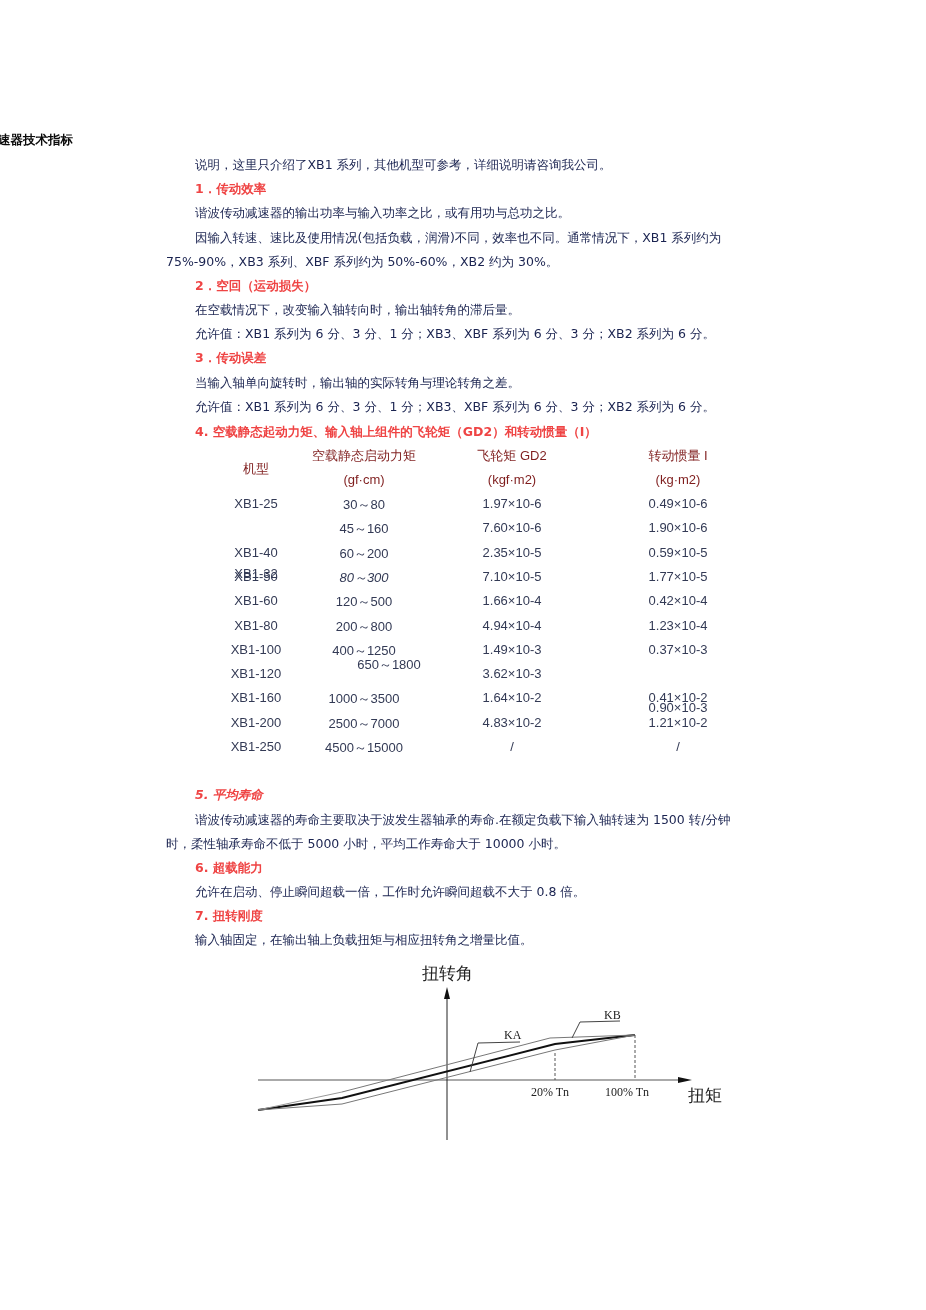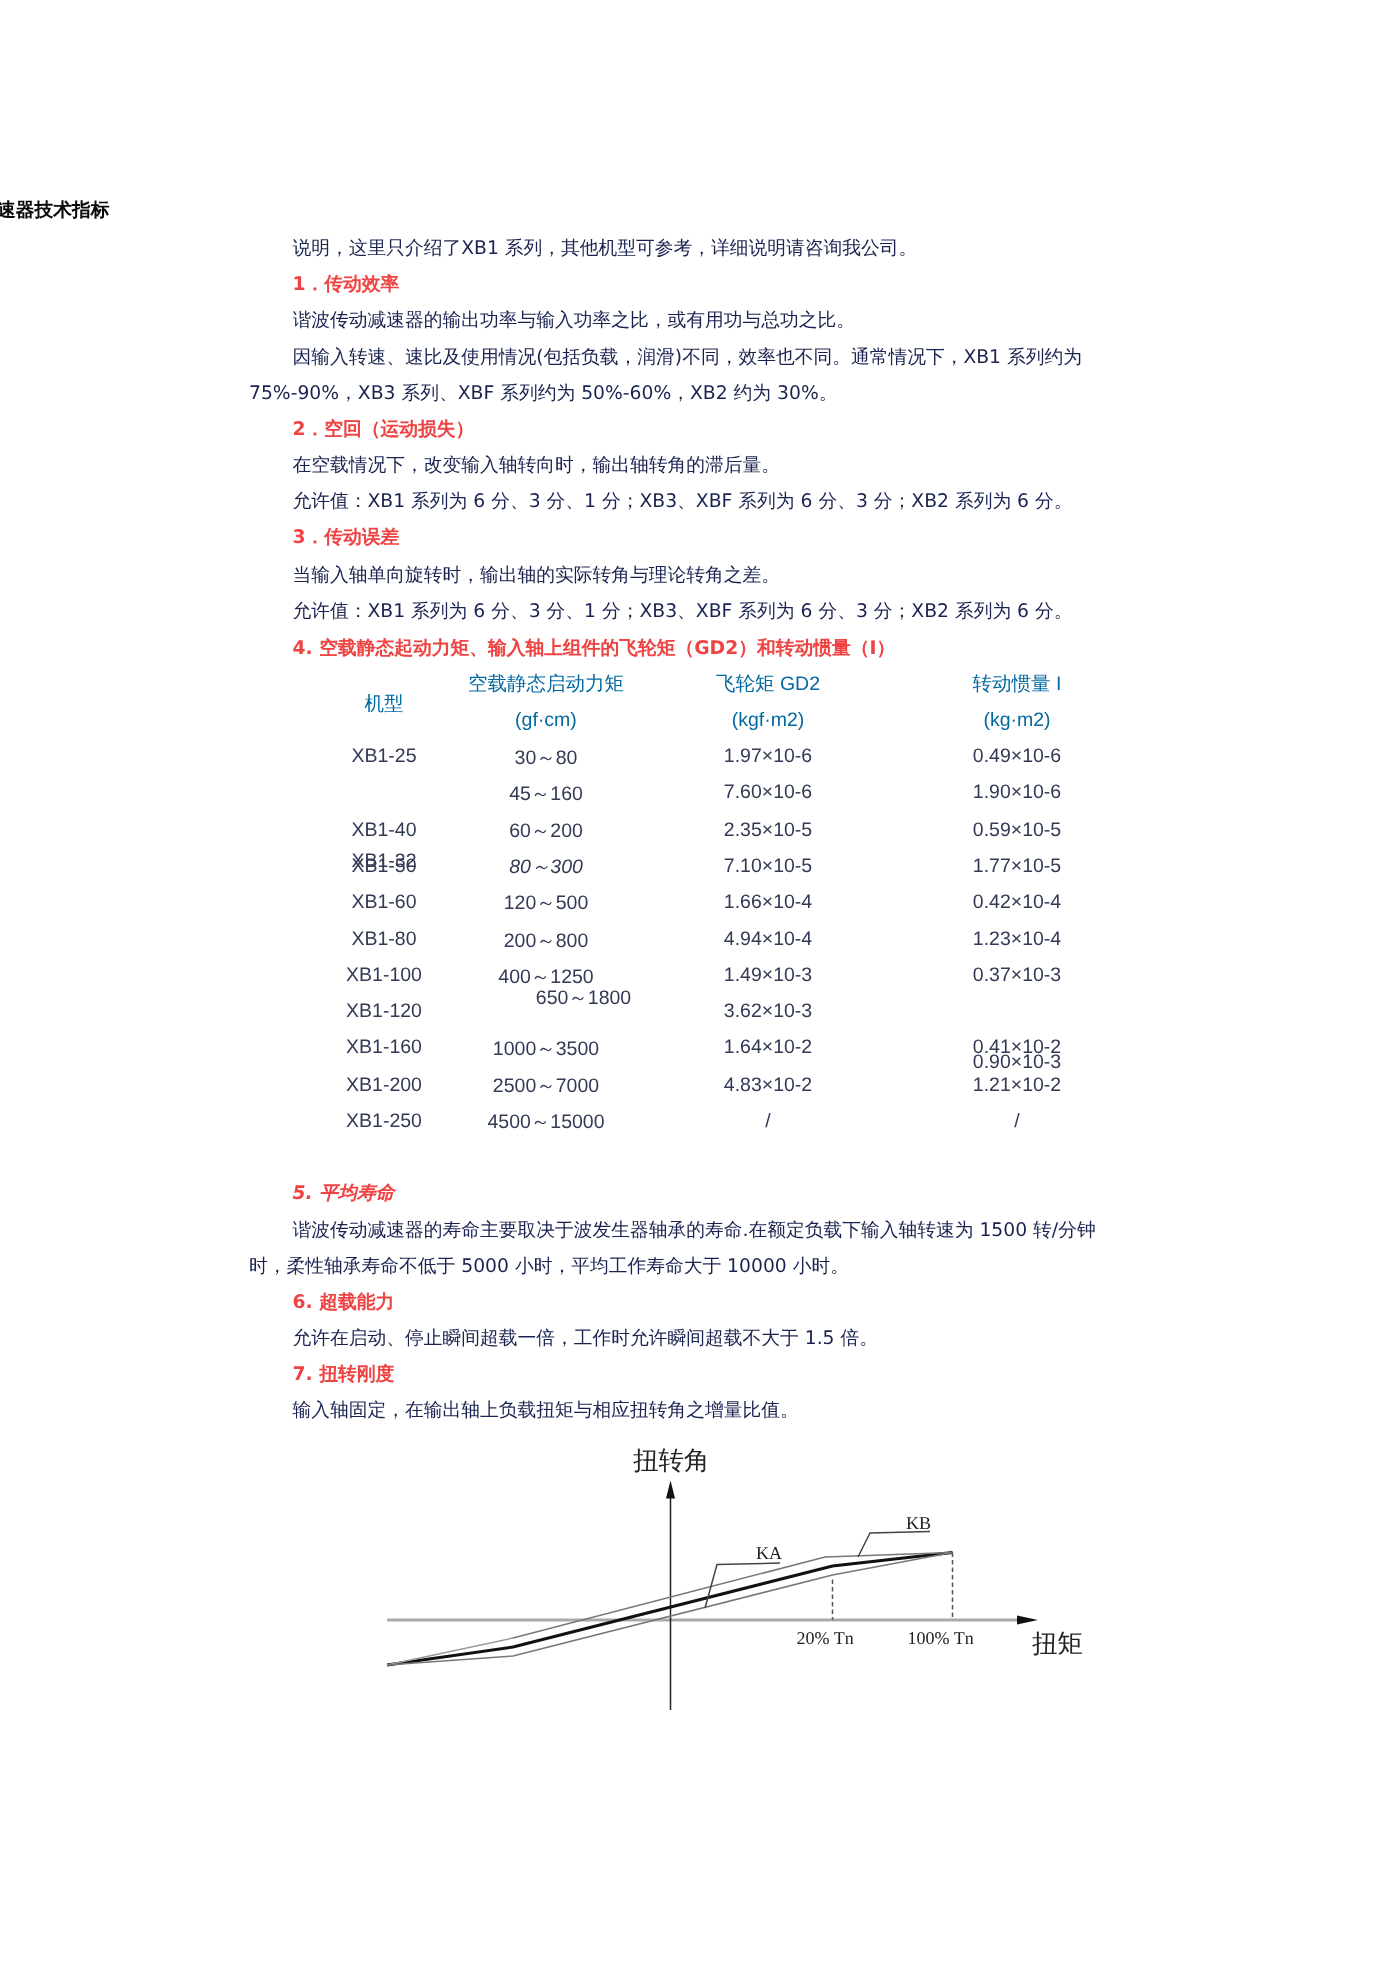--- a/index.html
+++ b/index.html
@@ -4,21 +4,21 @@
 <style>
   html, body { margin:0; padding:0; background:#ffffff; }
   body { width:926px; height:1310px; position:relative; overflow:hidden;
          font-family:"DejaVu Sans","Liberation Sans",sans-serif; color:#1f2a4d; }
   .t { position:absolute; white-space:nowrap; font-size:12.5px; line-height:16px; color:#1a2350; }
   .b { font-weight:bold; color:#ef4444; }
   .h-title { font-weight:bold; font-size:12.5px; color:#0a0a0a; }
   .tbl { position:absolute; left:200px; top:444px; width:540px; }
   .tbl .cell { position:absolute; white-space:nowrap; font-family:"Liberation Sans",sans-serif;
                font-size:13px; color:#333a55; text-align:center; transform:translateX(-50%); }
-  .tbl .hdr { color:#0369a1; }
+  .tbl .hdr { color:#7f1d1d; }
   svg text { font-family:"Liberation Serif","DejaVu Serif",serif; }
 </style>
 </head>
 <body>
 
 <div class="t h-title" style="left:-2px;top:132px;">速器技术指标</div>
 
 <div class="t" style="left:195px;top:157px;">说明，这里只介绍了XB1 系列，其他机型可参考，详细说明请咨询我公司。</div>
 
 <div class="t b" style="left:195px;top:181px;">1．传动效率</div>
@@ -90,21 +90,21 @@
       <div class="cell" style="left: 312px; top: 295px;">/</div>
       <div class="cell" style="left: 478px; top: 295px;">/</div>
     </div>
 </div>
 
 <div class="t b" style="left:195px;top:787px;font-style:italic;">5. 平均寿命</div>
 <div class="t" style="left:195px;top:812px;">谐波传动减速器的寿命主要取决于波发生器轴承的寿命.在额定负载下输入轴转速为 1500 转/分钟</div>
 <div class="t" style="left:166px;top:836px;">时，柔性轴承寿命不低于 5000 小时，平均工作寿命大于 10000 小时。</div>
 
 <div class="t b" style="left:195px;top:860px;">6. 超载能力</div>
-<div class="t" style="left:195px;top:884px;">允许在启动、停止瞬间超载一倍，工作时允许瞬间超载不大于 1.5 倍。</div>
+<div class="t" style="left:195px;top:884px;">允许在启动、停止瞬间超载一倍，工作时允许瞬间超载不大于 0.8 倍。</div>
 
 <div class="t b" style="left:195px;top:908px;">7. 扭转刚度</div>
 <div class="t" style="left:195px;top:932px;">输入轴固定，在输出轴上负载扭矩与相应扭转角之增量比值。</div>
 
 <svg style="position:absolute;left:250px;top:955px;" width="480" height="195" viewBox="0 0 480 195">
 
   <line x1="8" y1="125" x2="430" y2="125" stroke="#aaaaaa" stroke-width="2"></line>
   <polygon points="428,122 442,125 428,128" fill="#111"></polygon>
 
   <line x1="197" y1="185" x2="197" y2="40" stroke="#222" stroke-width="1"></line>

